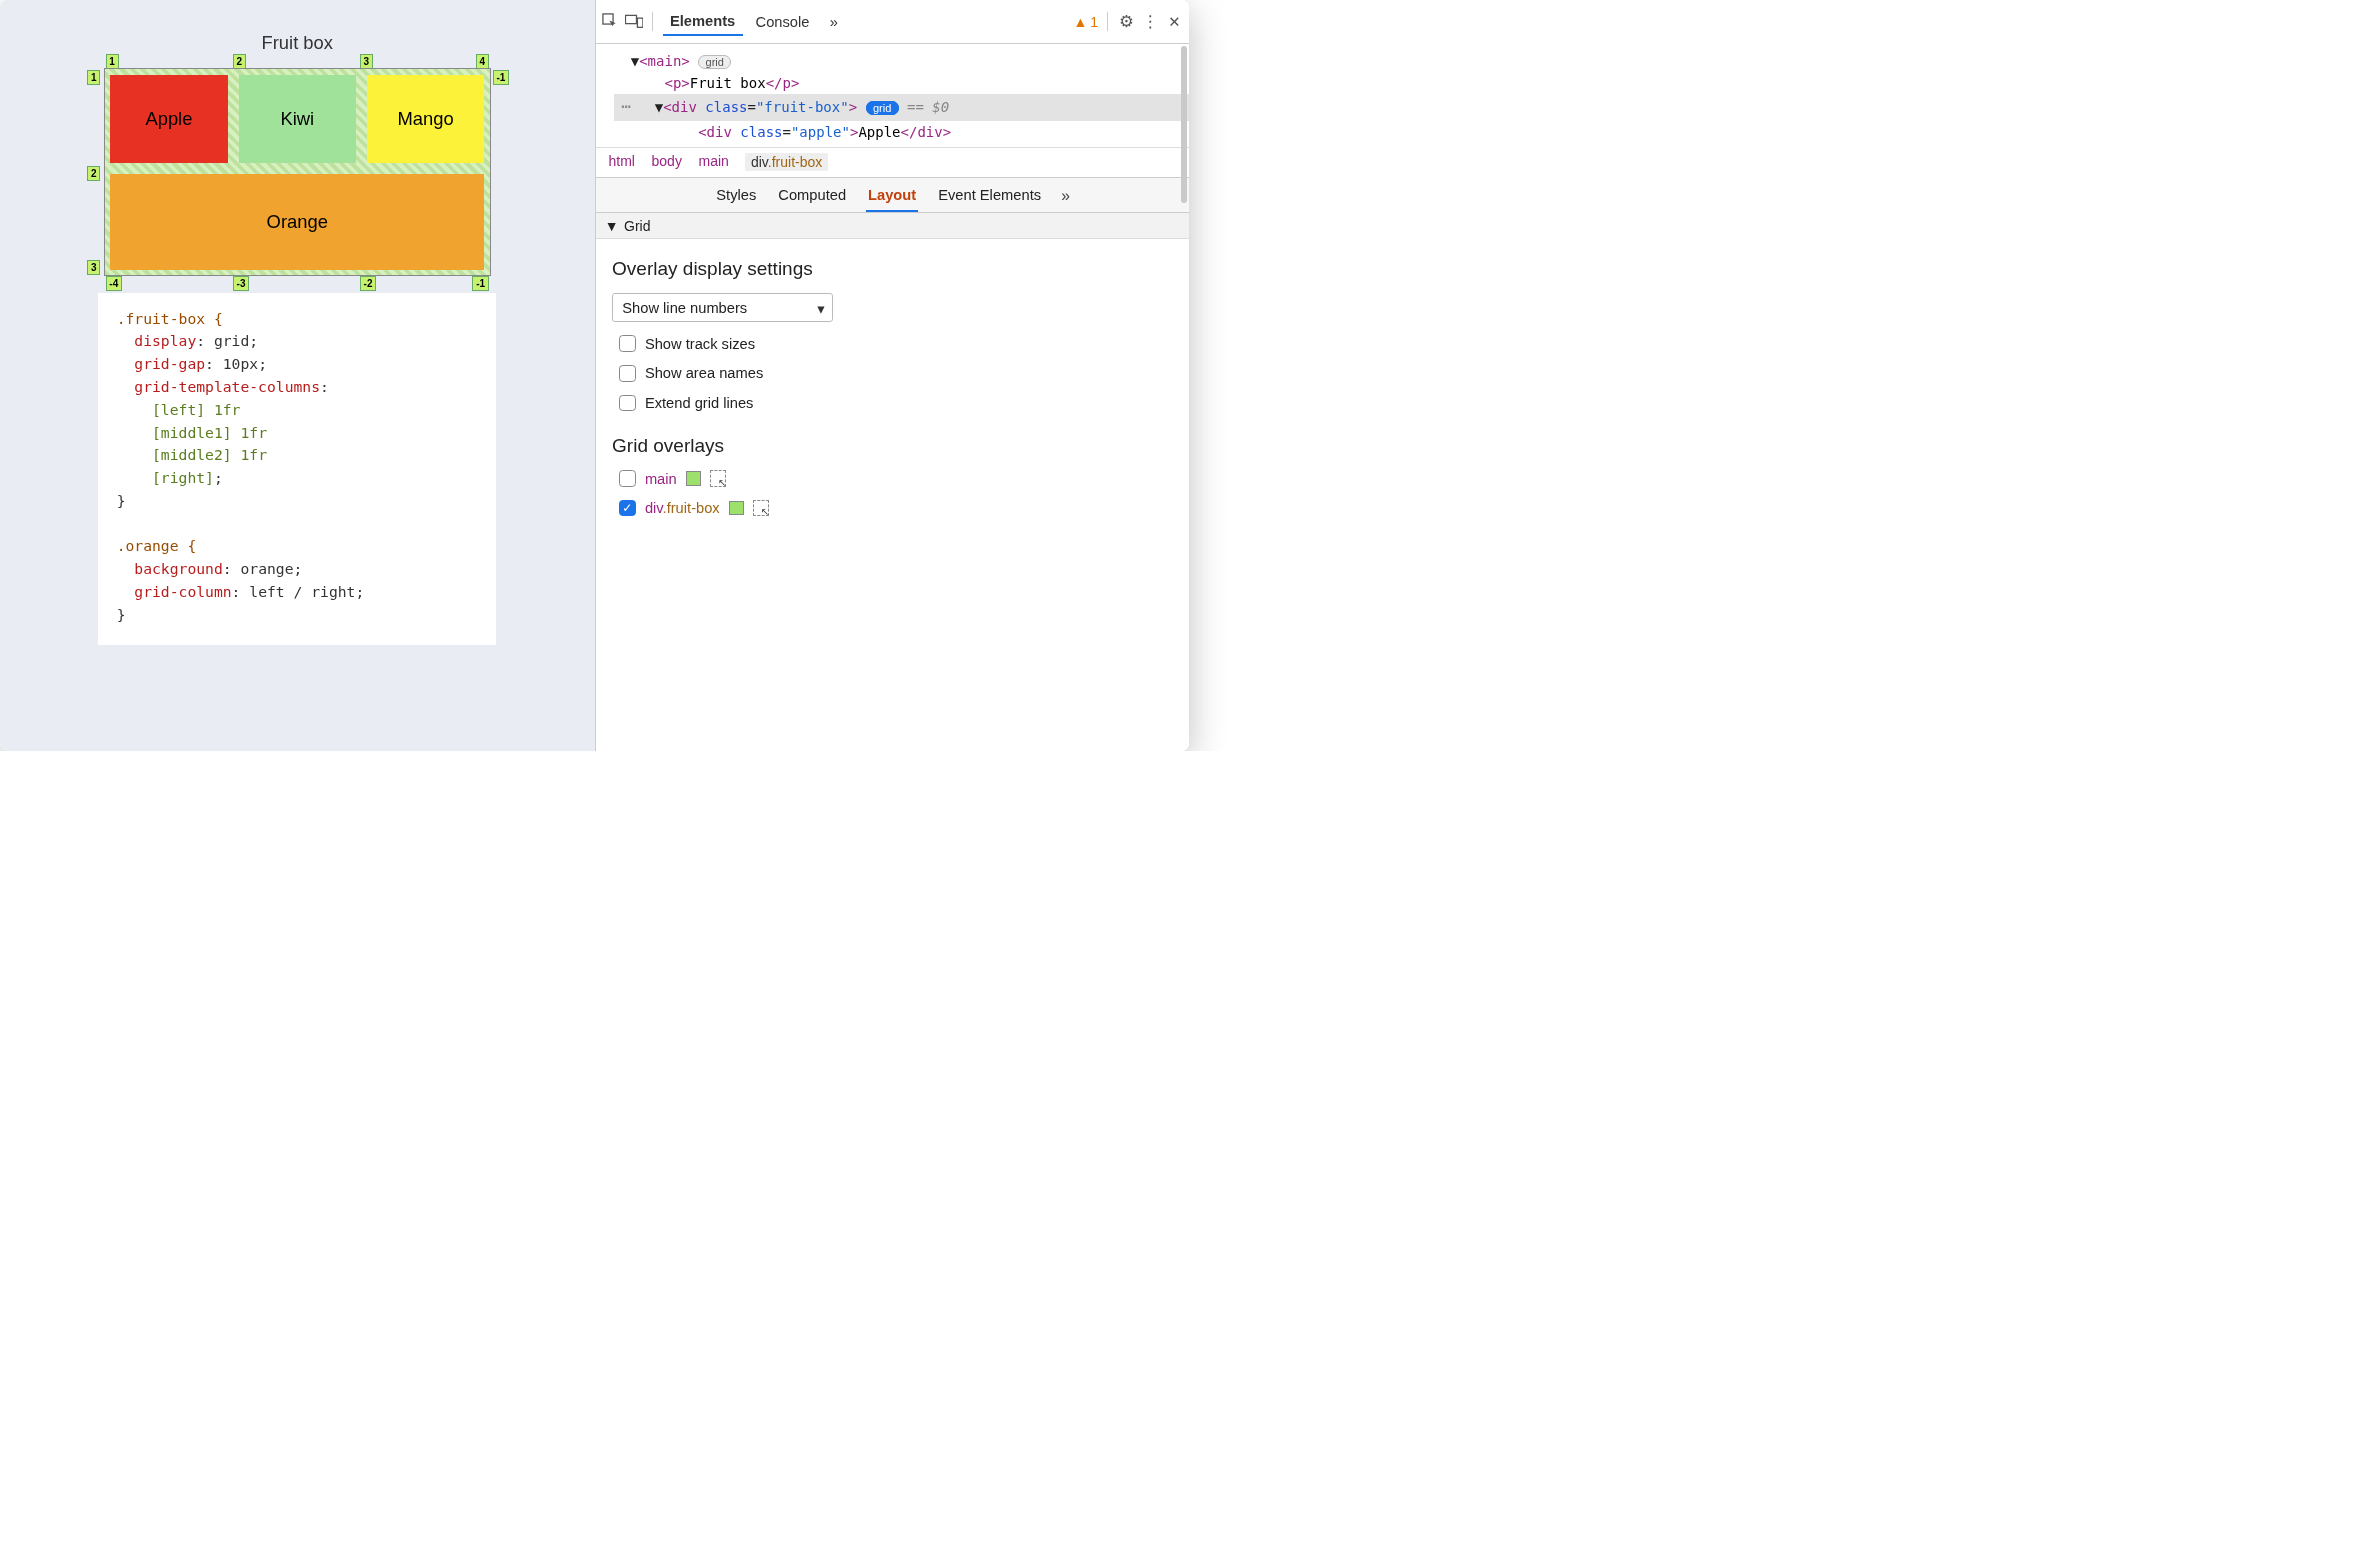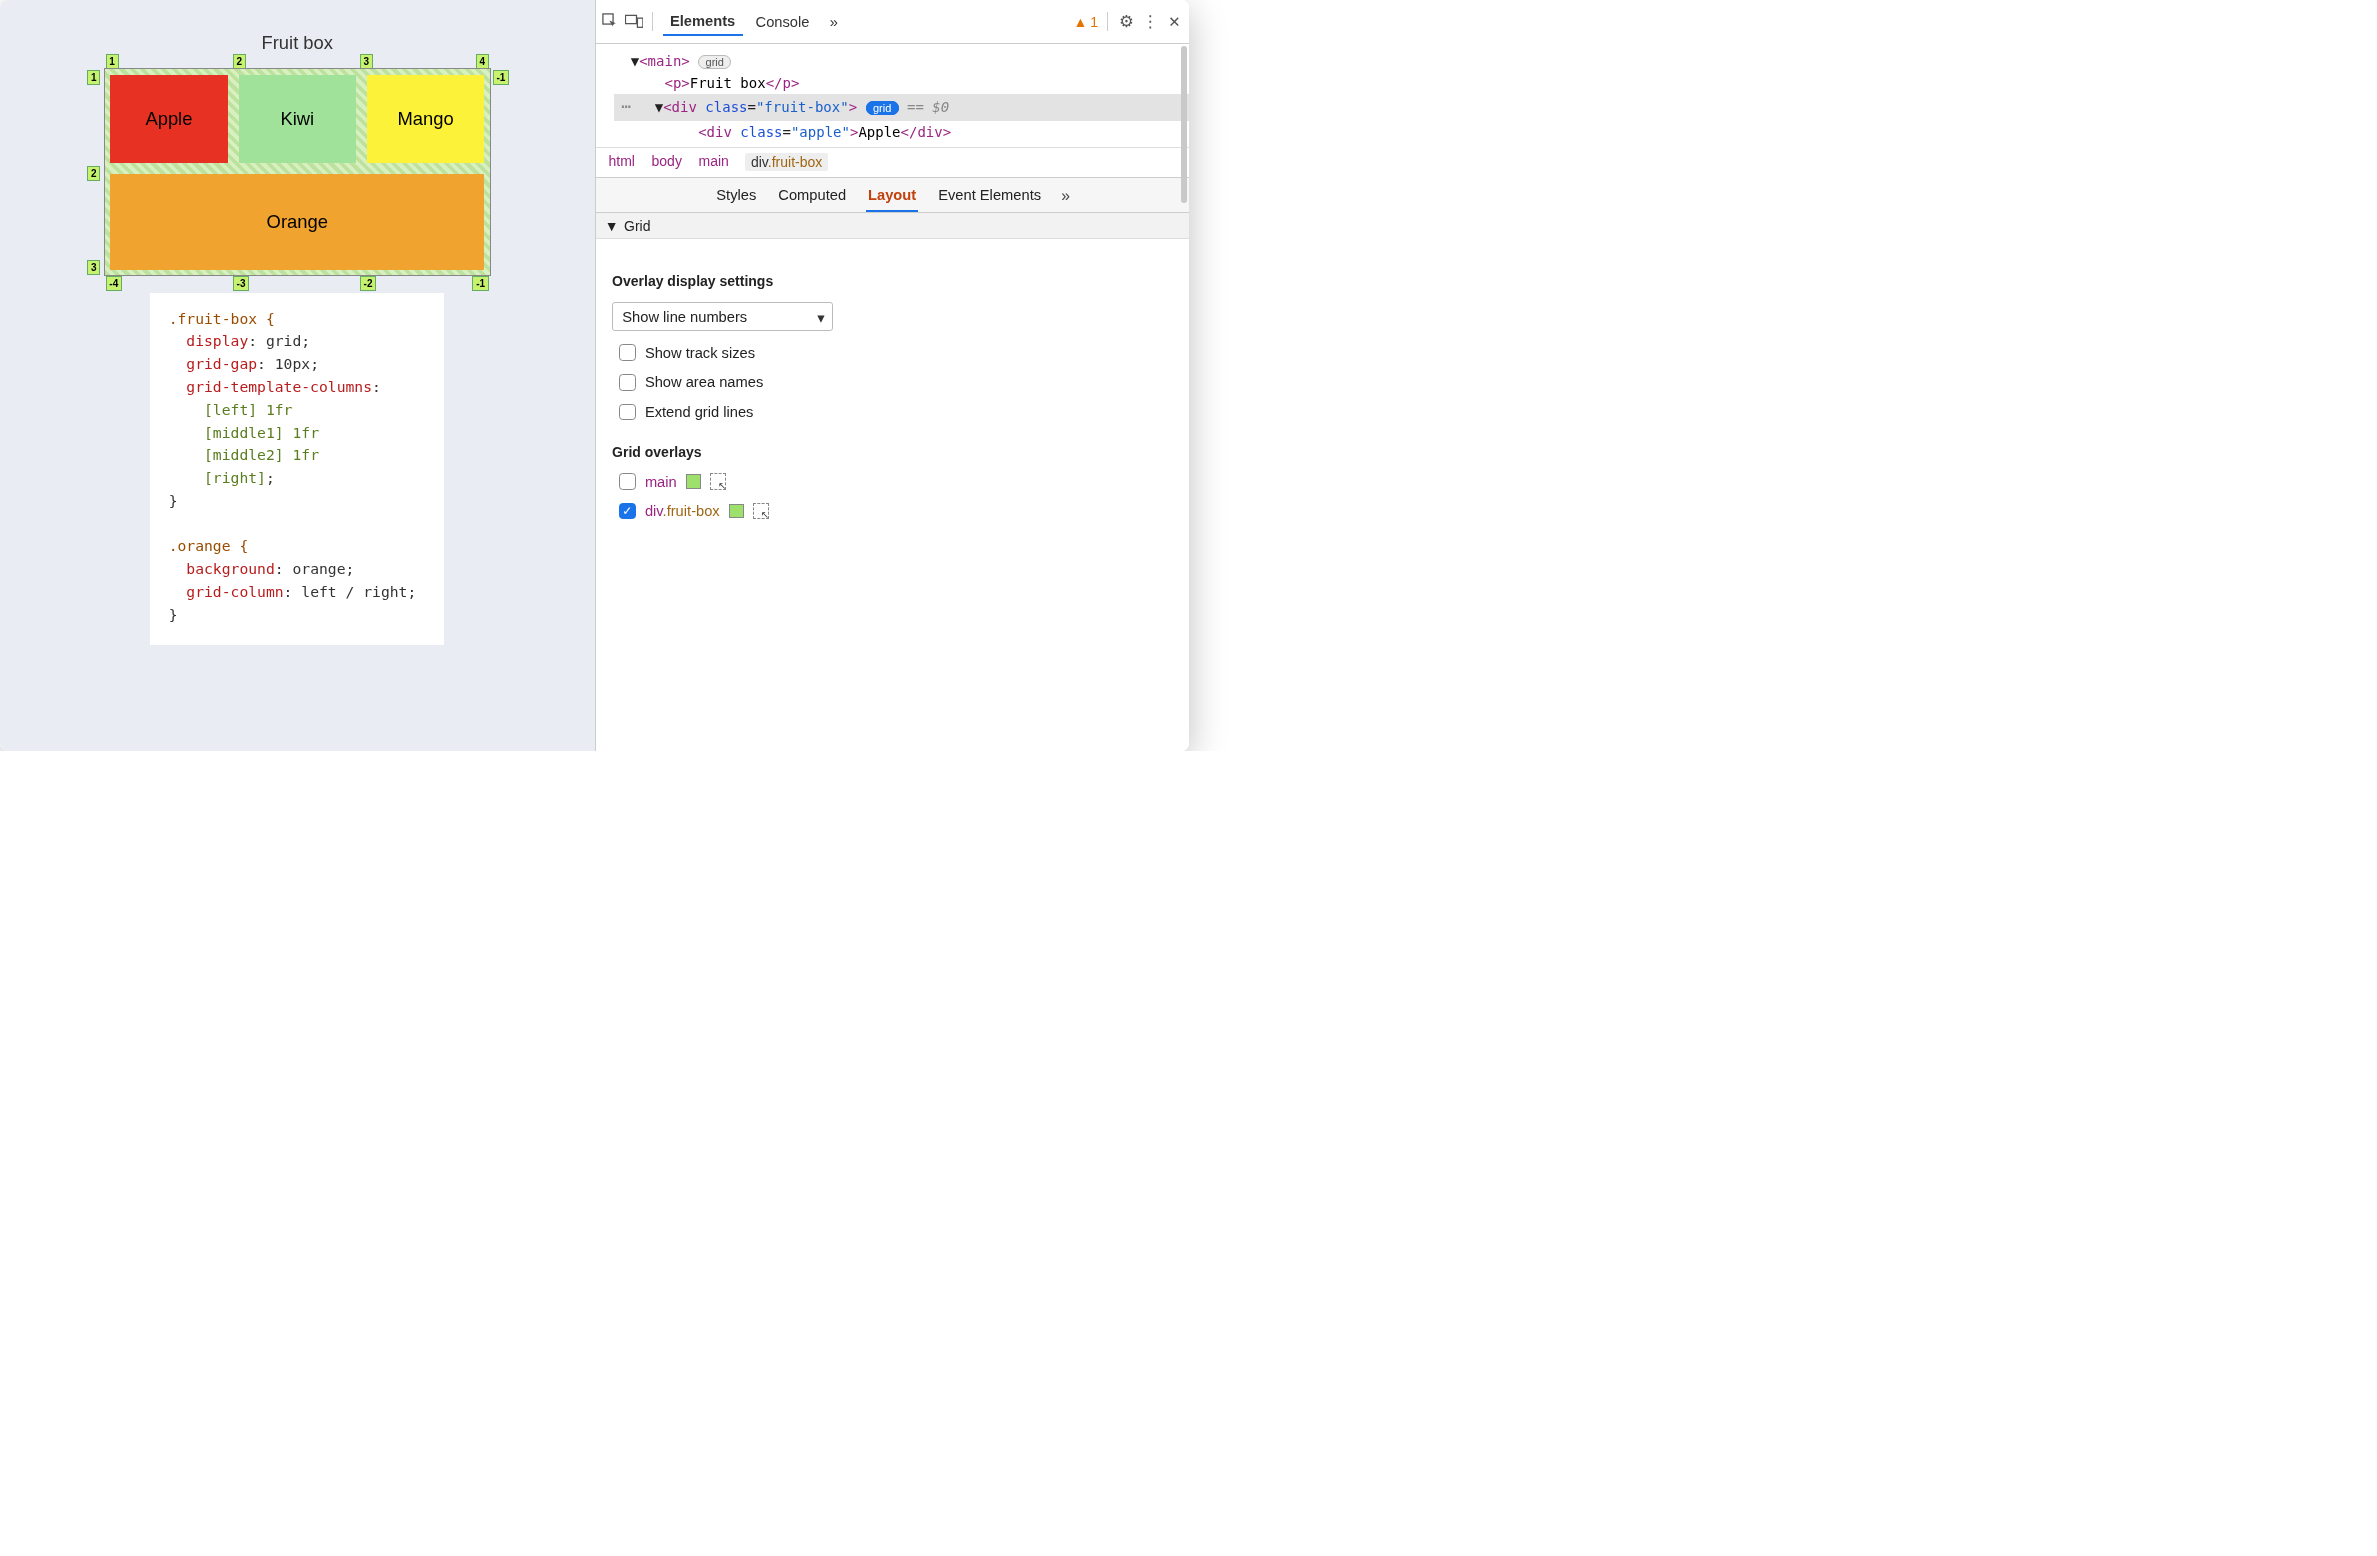--- a/index.html
+++ b/index.html
@@ -69,21 +69,21 @@
     font-weight: 600;
     color: #000;
     padding: 0 2.8px;
     line-height: 13px;
     min-width: 13px;
     text-align: center;
   }
   
   .codeblock {
     background: #fff;
-    width: 294px;
+    width: 398px;
     margin: 0 auto;
     padding: 14.7px 18.4px 18.4px;
     font-family: Menlo, Monaco, Consolas, monospace;
     font-size: 14.7px;
     line-height: 1.55;
     color: #333;
   }
   .tok-sel  { color: #994b00; }
   .tok-prop { color: #b91c1c; }
   .tok-val  { color: #333; }
@@ -166,21 +166,21 @@
   .subtab { padding:3.7px 1.8px 7.4px; cursor:pointer; }
   .subtab.active { color:#c2410c; border-bottom:2.8px solid #1a73e8; font-weight:700;}
   .chev { font-size:15.7px; color:#444; padding-top:3.7px;}
   
   .section-head {
     background:#f2f2f2; border-bottom:0.9px solid #ddd;
     padding:4.6px 9.2px; font-size:14px; font-weight:500;
     display:flex; align-items:center; gap:5.5px;
   }
   .panel-body { padding: 13px 16.6px; font-size:14.7px; overflow:auto; flex:1;}
-  .panel-h { font-weight:700; font-size:14px; margin: 21px 0 13px;}
+  .panel-h { font-weight:400; font-size:19px; margin: 6px 0 13px;}
   .select {
     border:0.9px solid #bbb; border-radius:2.8px;
     padding:5.5px 26px 5.5px 9.2px; font-size:14.7px;
     background:#fff; position:relative; display:inline-block; min-width:221px;
   }
   .select::after {
     content:"▾"; position:absolute; right:7.4px; top:5.5px; color:#333;
   }
   .chkrow { display:flex; align-items:center; gap:9.2px; margin:13px 7px; font-size:14.7px;}
   .chkbox {

